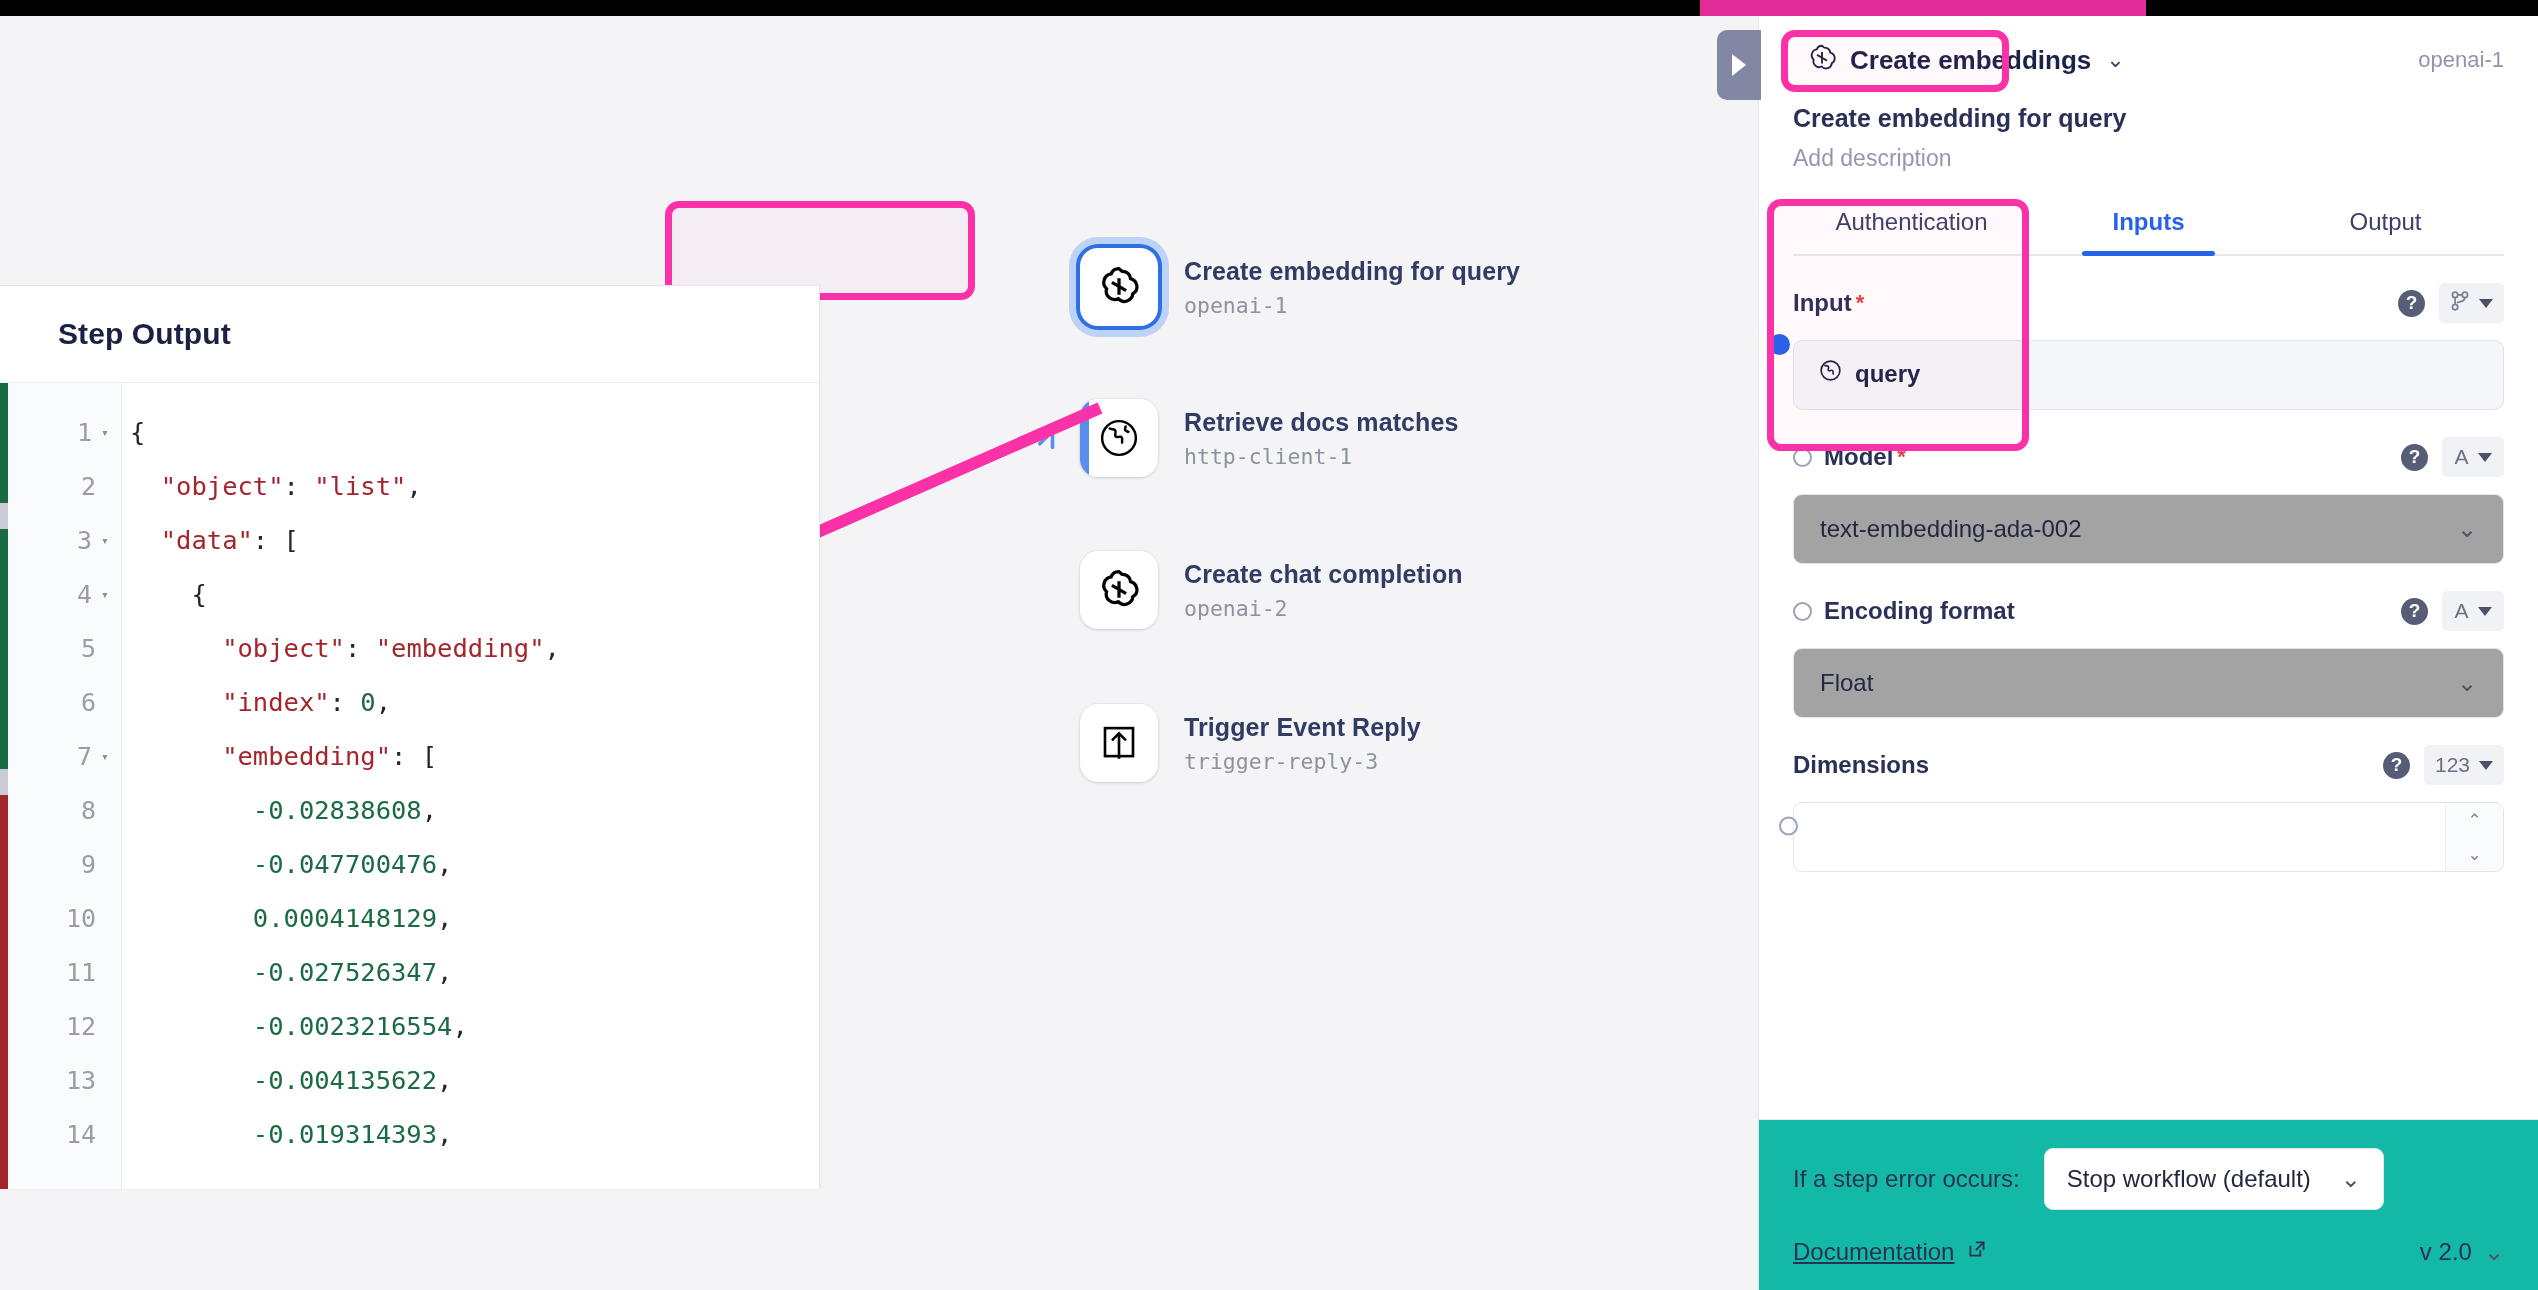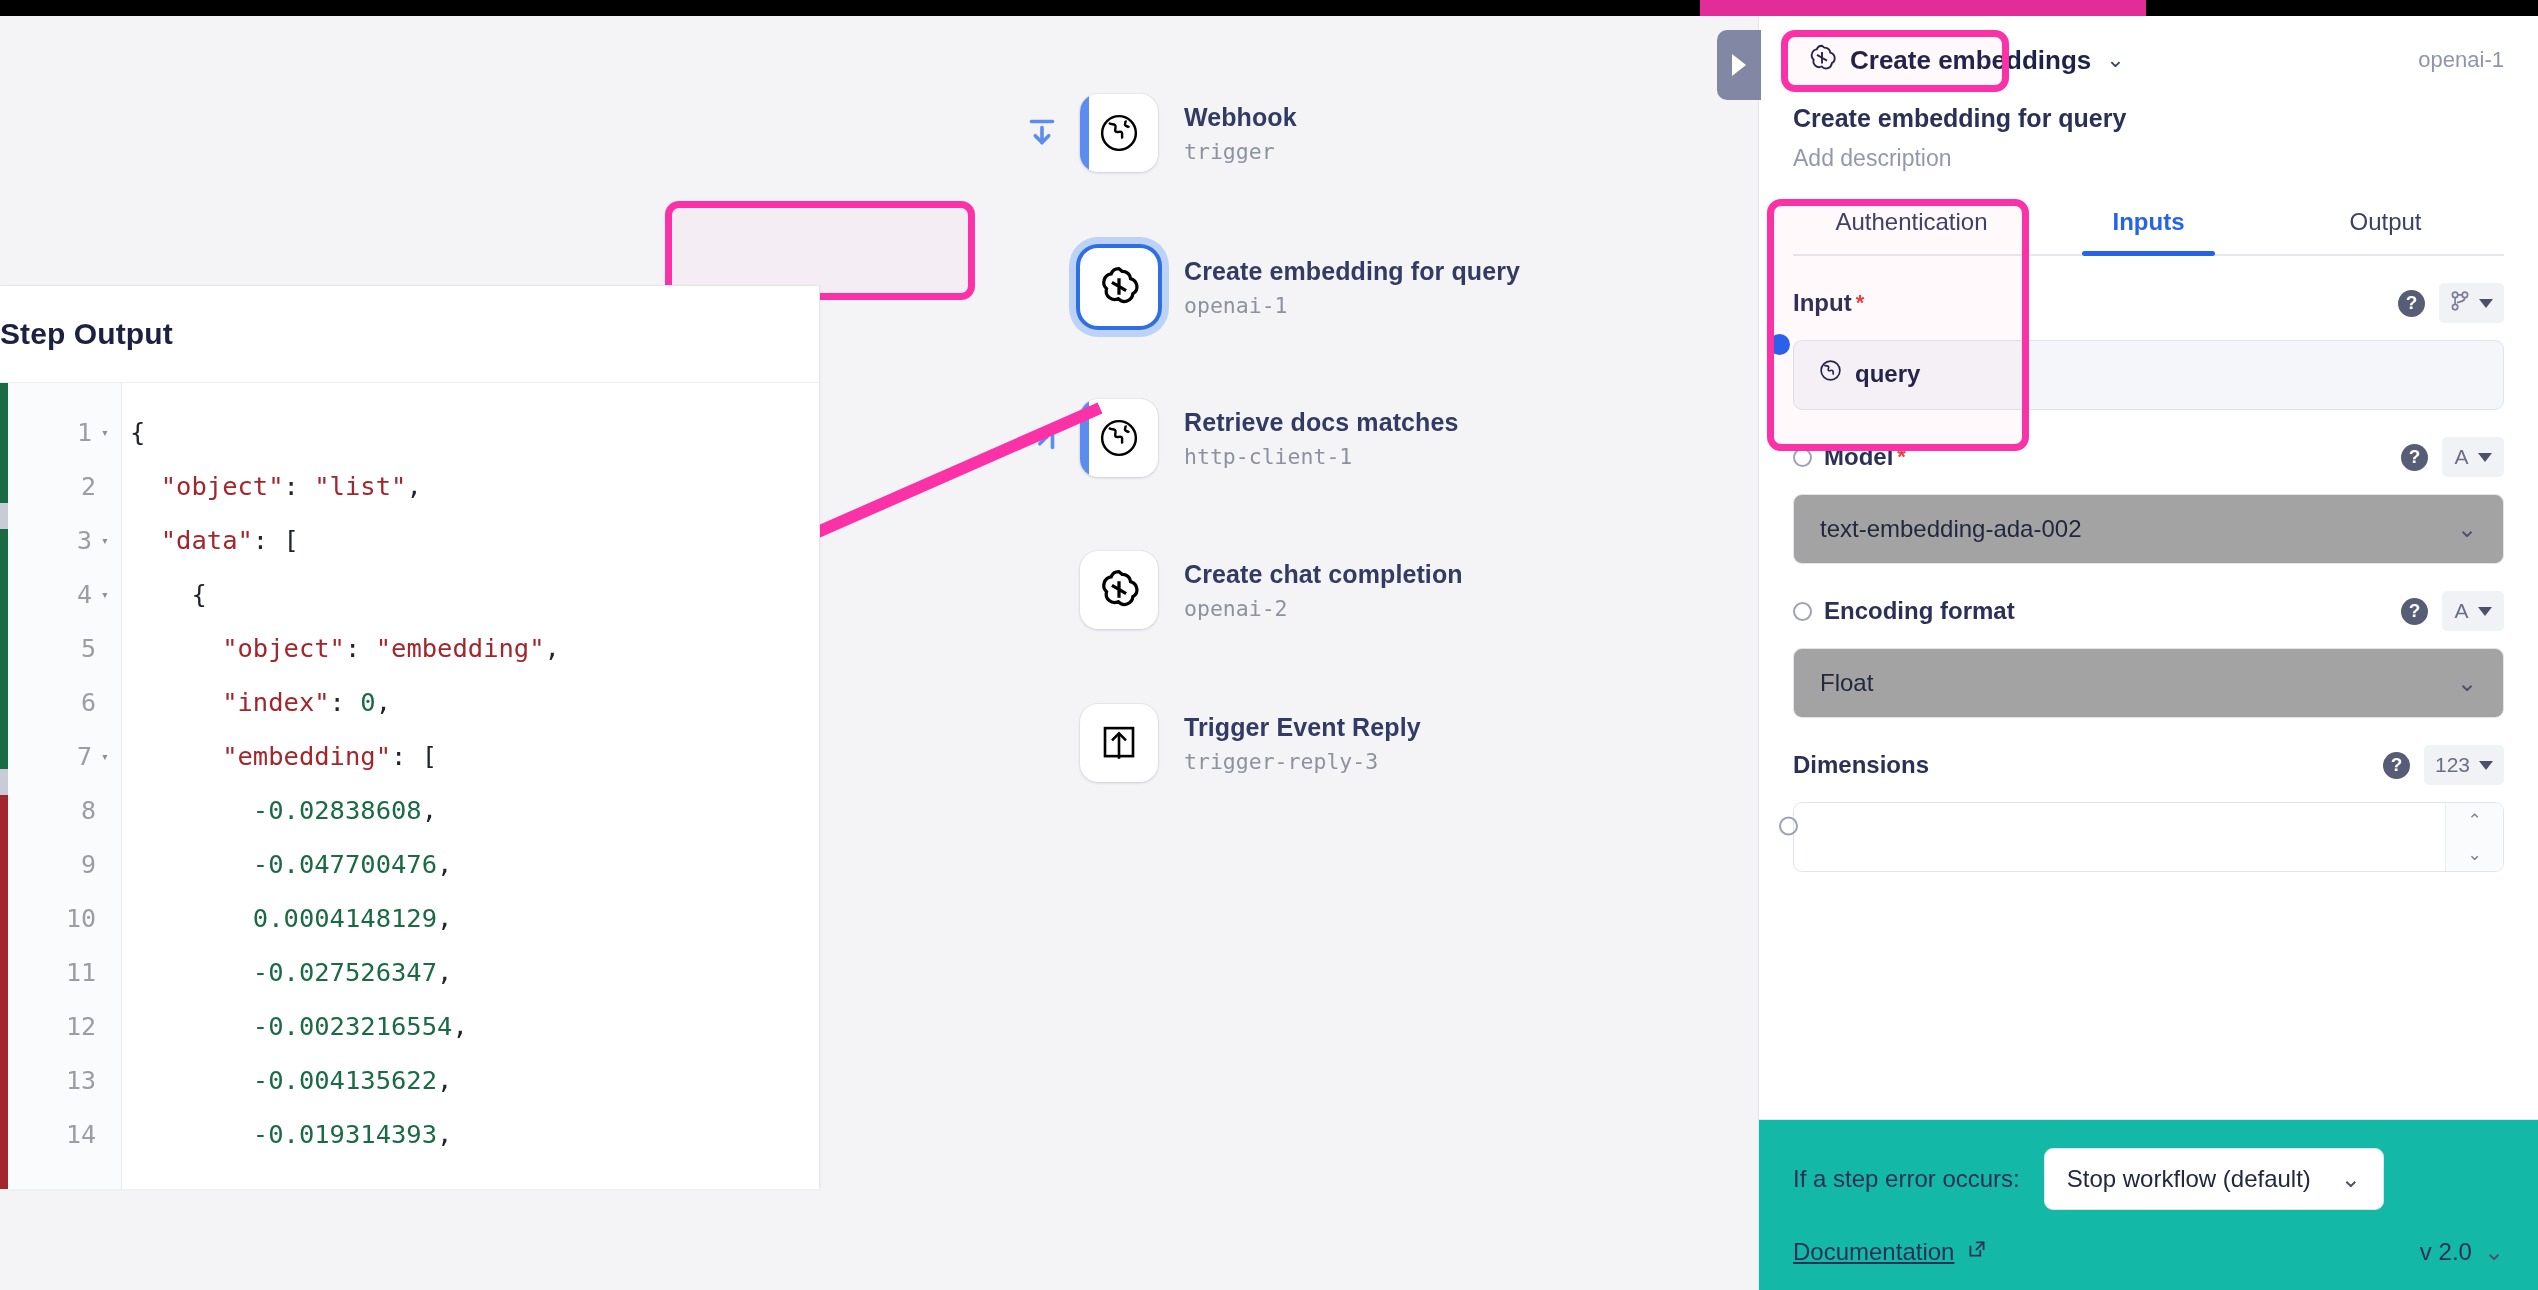--- a/index.html
+++ b/index.html
@@ -25,21 +25,21 @@
   .code-panel {
     position: absolute; left: 0; top: 269px; width: 820px; height: 903px;
     background: #ffffff;
     border-top: 1px solid #e4e4ec;
     border-right: 1px solid #e4e4ec;
     border-bottom: 1px solid #e4e4ec;
     z-index: 30;
     box-shadow: 0 1px 3px rgba(16,20,50,.06);
   }
   .code-panel-head {
-    height: 97px; display: flex; align-items: center; 
+    height: 97px; display: flex; align-items: center; padding-left: 58px;
     border-bottom: 1px solid #eceef3; background: #fff;
   }
   .code-panel-title { font-size: 30px; font-weight: 700; color: #1c2143; letter-spacing: .1px; }
 
   .code-body { position: relative; height: 806px; display: flex; background: #fafbfc; overflow: hidden; }
   .minimap { position: absolute; left: 0; top: 0; width: 8px; height: 100%; }
   .minimap i { position: absolute; left: 0; width: 8px; display: block; }
 
   .gutter {
     width: 122px; flex: 0 0 122px; background: #fafbfc;
@@ -313,38 +313,20 @@
       <div class="conn" style="top:490px;height:20px;"></div>
       <div class="conn-arrow" style="top:506px;"></div>
 
       <div class="conn" style="top:597px;height:22px;"></div>
       <div class="plusbtn" style="top:614px;">+</div>
       <div class="conn" style="top:642px;height:20px;"></div>
       <div class="conn-arrow" style="top:658px;"></div>
 
       <div class="conn" style="top:750px;height:22px;"></div>
       <div class="plusbtn" style="top:766px;">+</div>
-    <div class="node" style="top: 62px; left: 0px;">
-          <div class="sideicon"><svg width="36" height="36" viewBox="0 0 24 24" fill="none" stroke="#5b8def" stroke-width="2.4" stroke-linecap="round">
-              <path d="M5 5h14"></path>
-              <path d="M12 9v10"></path>
-              <path d="M7.5 14.5L12 19l4.5-4.5"></path>
-            </svg></div>
-          <div class="node-icon bar">
-            <svg width="44" height="44" viewBox="0 0 24 24" fill="none" stroke="#000" stroke-width="1.35">
-              <circle cx="12" cy="12" r="9.2"></circle>
-              <path d="M6.5 6.6c1.6 1.1 2.2.2 3.3 1s-.6 2.7.4 3.6 2.6-.6 3.3.5-.4 2.3.5 3.2"></path>
-              <path d="M15.5 5.2c.4 1.1-.5 1.6-.2 2.4s1.6.6 2.2 1.5"></path>
-            </svg>
-          </div>
-          <div class="node-text">
-            <div class="node-title">Webhook</div>
-            <div class="node-sub">trigger</div>
-          </div>
-        </div>
         <div class="node" style="top: 216px; left: 0px;">
           <div class="node-icon sel">
             <svg width="46" height="46" viewBox="0 0 24 24" fill="none" stroke="#000" stroke-width="1.7">
               <path d="M11.9 2.4c-1.8 0-3.4 1.1-4 2.8-1.7.2-3.1 1.4-3.6 3.1-.6 1.7 0 3.5 1.2 4.6-.5 1.7.1 3.5 1.4 4.6 1.3 1.1 3.2 1.3 4.7.6 1.2 1.3 2.9 1.8 4.6 1.2 1.7-.6 2.9-2.1 3-3.8 1.5-.8 2.4-2.5 2.1-4.3-.3-1.8-1.6-3.1-3.3-3.6-.2-1.7-1.4-3.1-3.1-3.6-.4-.1-.8-.2-1.3-.2z"></path>
               <path d="M12 7.4v4.3l3.7 2.2M8.3 9.6l3.7 2.1v4.3"></path>
             </svg>
           </div>
           <div class="node-text">
             <div class="node-title">Create embedding for query</div>
             <div class="node-sub">openai-1</div>

